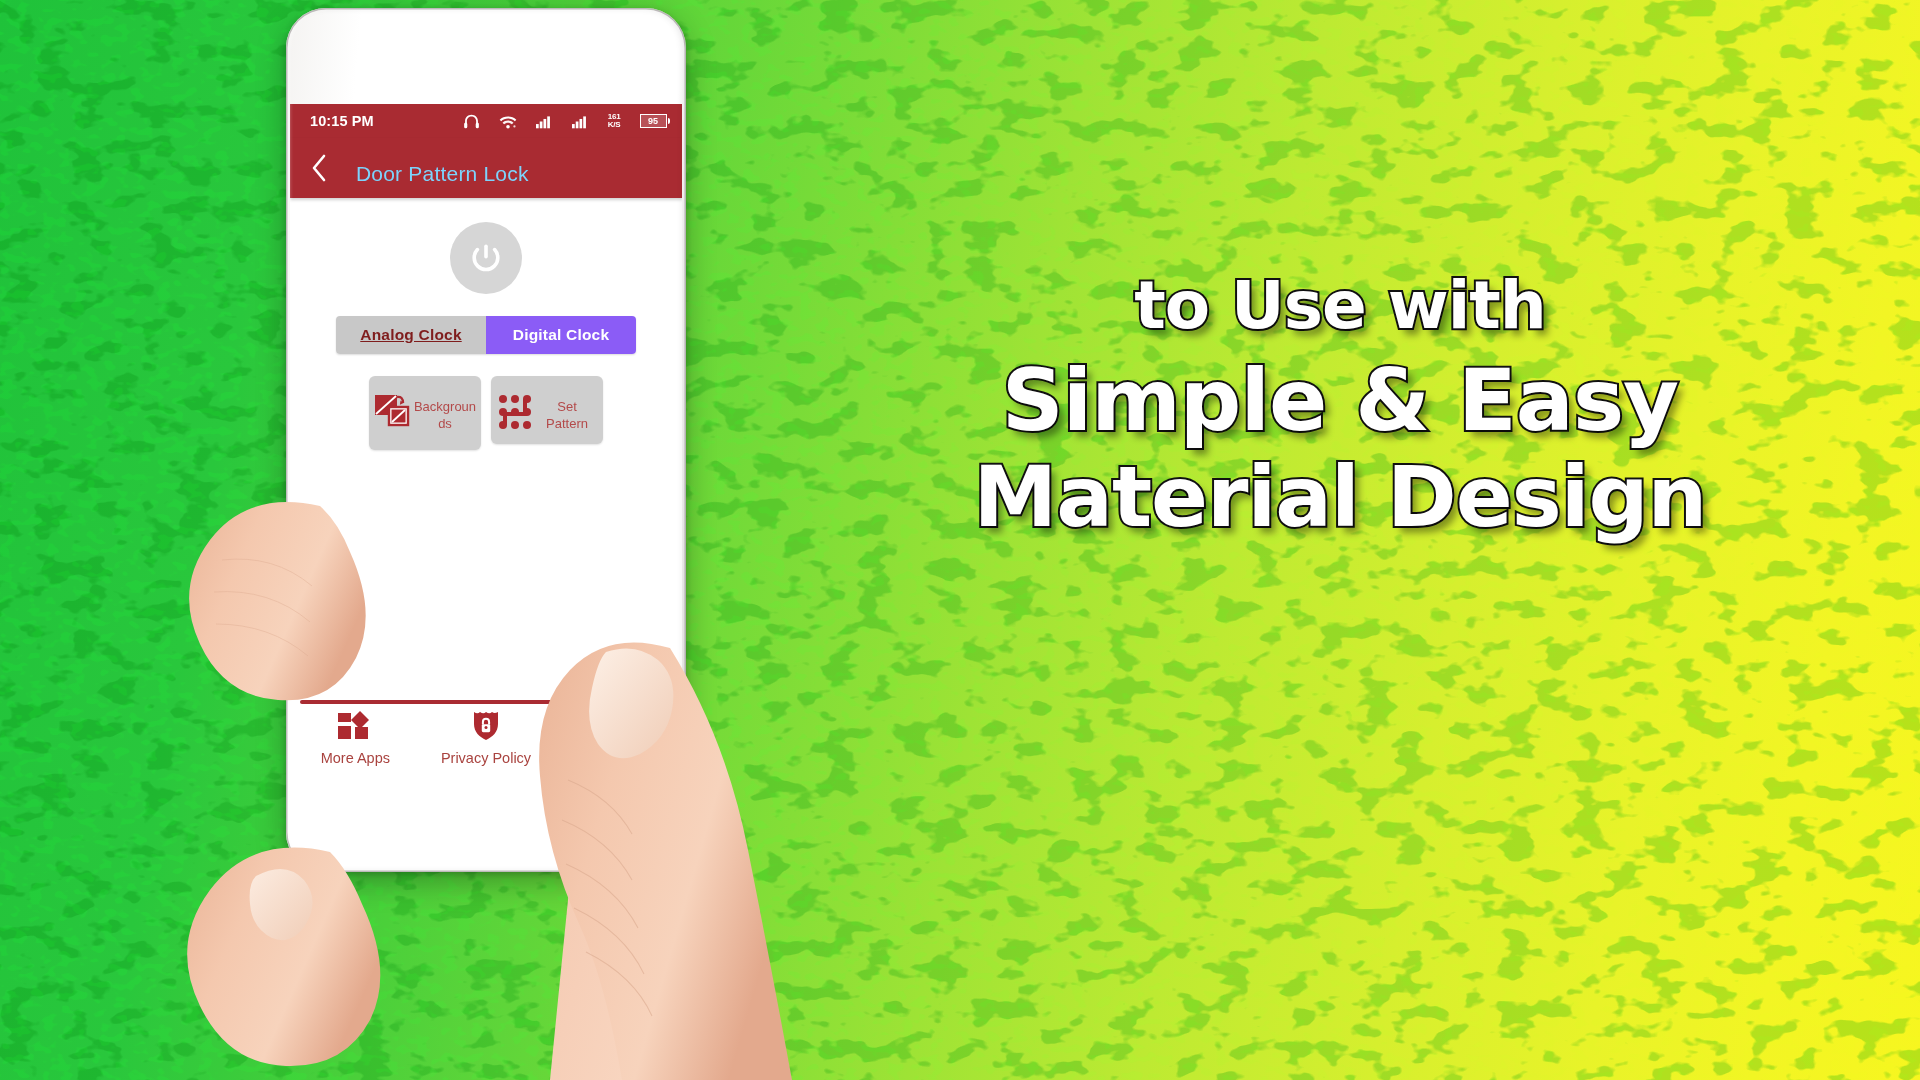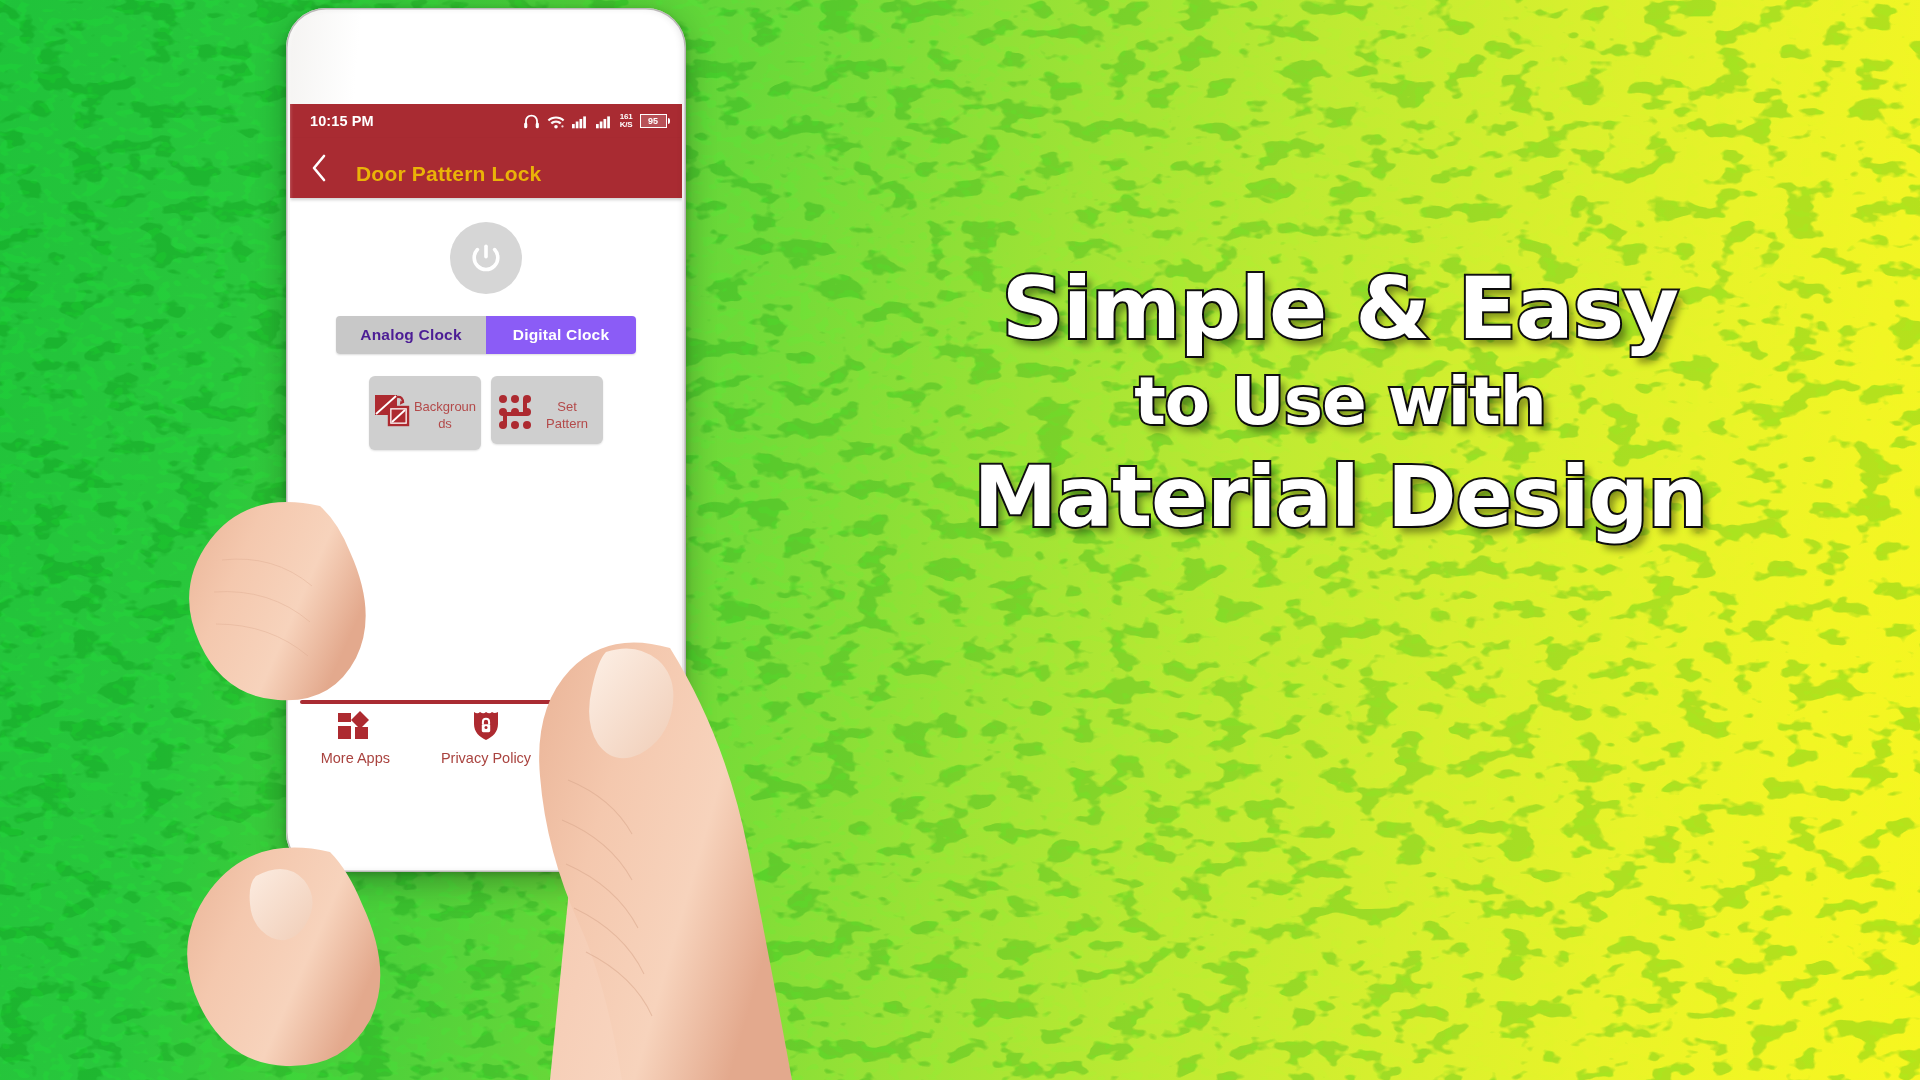--- a/index.html
+++ b/index.html
@@ -38,55 +38,55 @@
     background:#ffffff;overflow:hidden;
   }
 
   
   .statusbar{
     height:34px;background:#a92b32;color:#fff;
     display:flex;align-items:center;justify-content:space-between;
     padding:0 12px 0 20px;box-sizing:border-box;
   }
   .clock{font-size:14.5px;font-weight:bold;letter-spacing:.1px;}
-  .sb-icons{display:flex;align-items:center;gap:7px;justify-content:flex-end;}
+  .sb-icons{display:flex;align-items:center;gap:19px;justify-content:flex-end;}
   .sb-icons svg{display:block;}
   .netspeed{font-size:8px;font-weight:bold;line-height:8px;text-align:center;
     letter-spacing:-.2px;}
   .batt{display:flex;align-items:center;}
   .batt-body{width:27px;height:14px;border:1.6px solid #ffffff;border-radius:0;
     display:flex;align-items:center;justify-content:center;
     font-size:9px;font-weight:bold;color:#fff;box-sizing:border-box;
     background:rgba(255,255,255,.18);}
   .batt-tip{width:2.5px;height:6px;background:#fff;border-radius:0 2px 2px 0;margin-left:1px;}
 
   
   .appbar{
     height:60px;background:#a92b32;display:flex;align-items:center;
     padding-left:14px;box-sizing:border-box;
     box-shadow:0 2px 3px rgba(0,0,0,.18);
   }
   .backbtn{width:30px;height:34px;display:flex;align-items:center;justify-content:center;
     cursor:pointer;}
-  .appbar-title{color:#eab308;font-size:21px;font-weight:bold;margin-left:22px;
+  .appbar-title{color:#7dd3fc;font-size:21px;font-weight:normal;margin-left:22px;
     letter-spacing:.2px;margin-top:12px;}
 
   
   .content{padding-top:20px;}
 
   .power-wrap{display:flex;justify-content:center;margin-top:4px;}
   .power-circle{width:72px;height:72px;border-radius:50%;background:#d6d6d6;
     display:flex;align-items:center;justify-content:center;cursor:pointer;}
 
   .seg-wrap{display:flex;justify-content:center;margin-top:22px;}
   .seg{display:flex;border-radius:4px;overflow:hidden;width:300px;
     box-shadow:0 1px 2px rgba(0,0,0,.14);}
   .seg-btn{flex:1;height:38px;display:flex;align-items:center;justify-content:center;
     font-size:15.5px;font-weight:bold;cursor:pointer;letter-spacing:.2px;}
-  .seg-off{background:#c8c8c8;color:#4c1d95;}
+  .seg-off{background:#c8c8c8;color:#7f1d1d;text-decoration:underline;}
   .seg-on{background:#8b5cf6;color:#ffffff;}
 
   .cards{display:flex;justify-content:center;gap:10px;margin-top:22px;padding:0 6px;
     align-items:flex-start;}
   .card{width:112px;background:#cfcfcf;border-radius:6px;
     display:flex;align-items:center;cursor:pointer;
     padding:14px 4px 10px;box-sizing:border-box;
     box-shadow:0 1px 2px rgba(0,0,0,.12);}
   .card-icon{height:44px;display:flex;align-items:center;justify-content:center;}
   .card-label{margin-top:6px;font-size:13px;color:#b34a4a;text-align:center;
@@ -342,16 +342,16 @@
            q24 -48 -8 -116 q-14 -34 -32 -52z" fill="url(#skin)"></path>
   <path d="M86 496 q30 -16 48 4 q16 20 2 44 q-14 22 -34 14 q-20 -10 -22 -34 q-2 -20 6 -28z" fill="url(#nail)" opacity=".9"></path>
   <g stroke="#dba98e" stroke-width=".9" fill="none" opacity=".45">
     <path d="M52 180 q52 -6 90 26"></path>
     <path d="M44 212 q56 -4 96 30"></path>
     <path d="M46 244 q54 0 92 32"></path>
   </g>
 </svg>
 
 <div id="promo">
+  <div class="promo-line pl2">to Use with</div>
   <div class="promo-line pl1">Simple &amp; Easy</div>
-  <div class="promo-line pl2">to Use with</div>
   <div class="promo-line pl3">Material Design</div>
 </div>
 
 </body></html>

